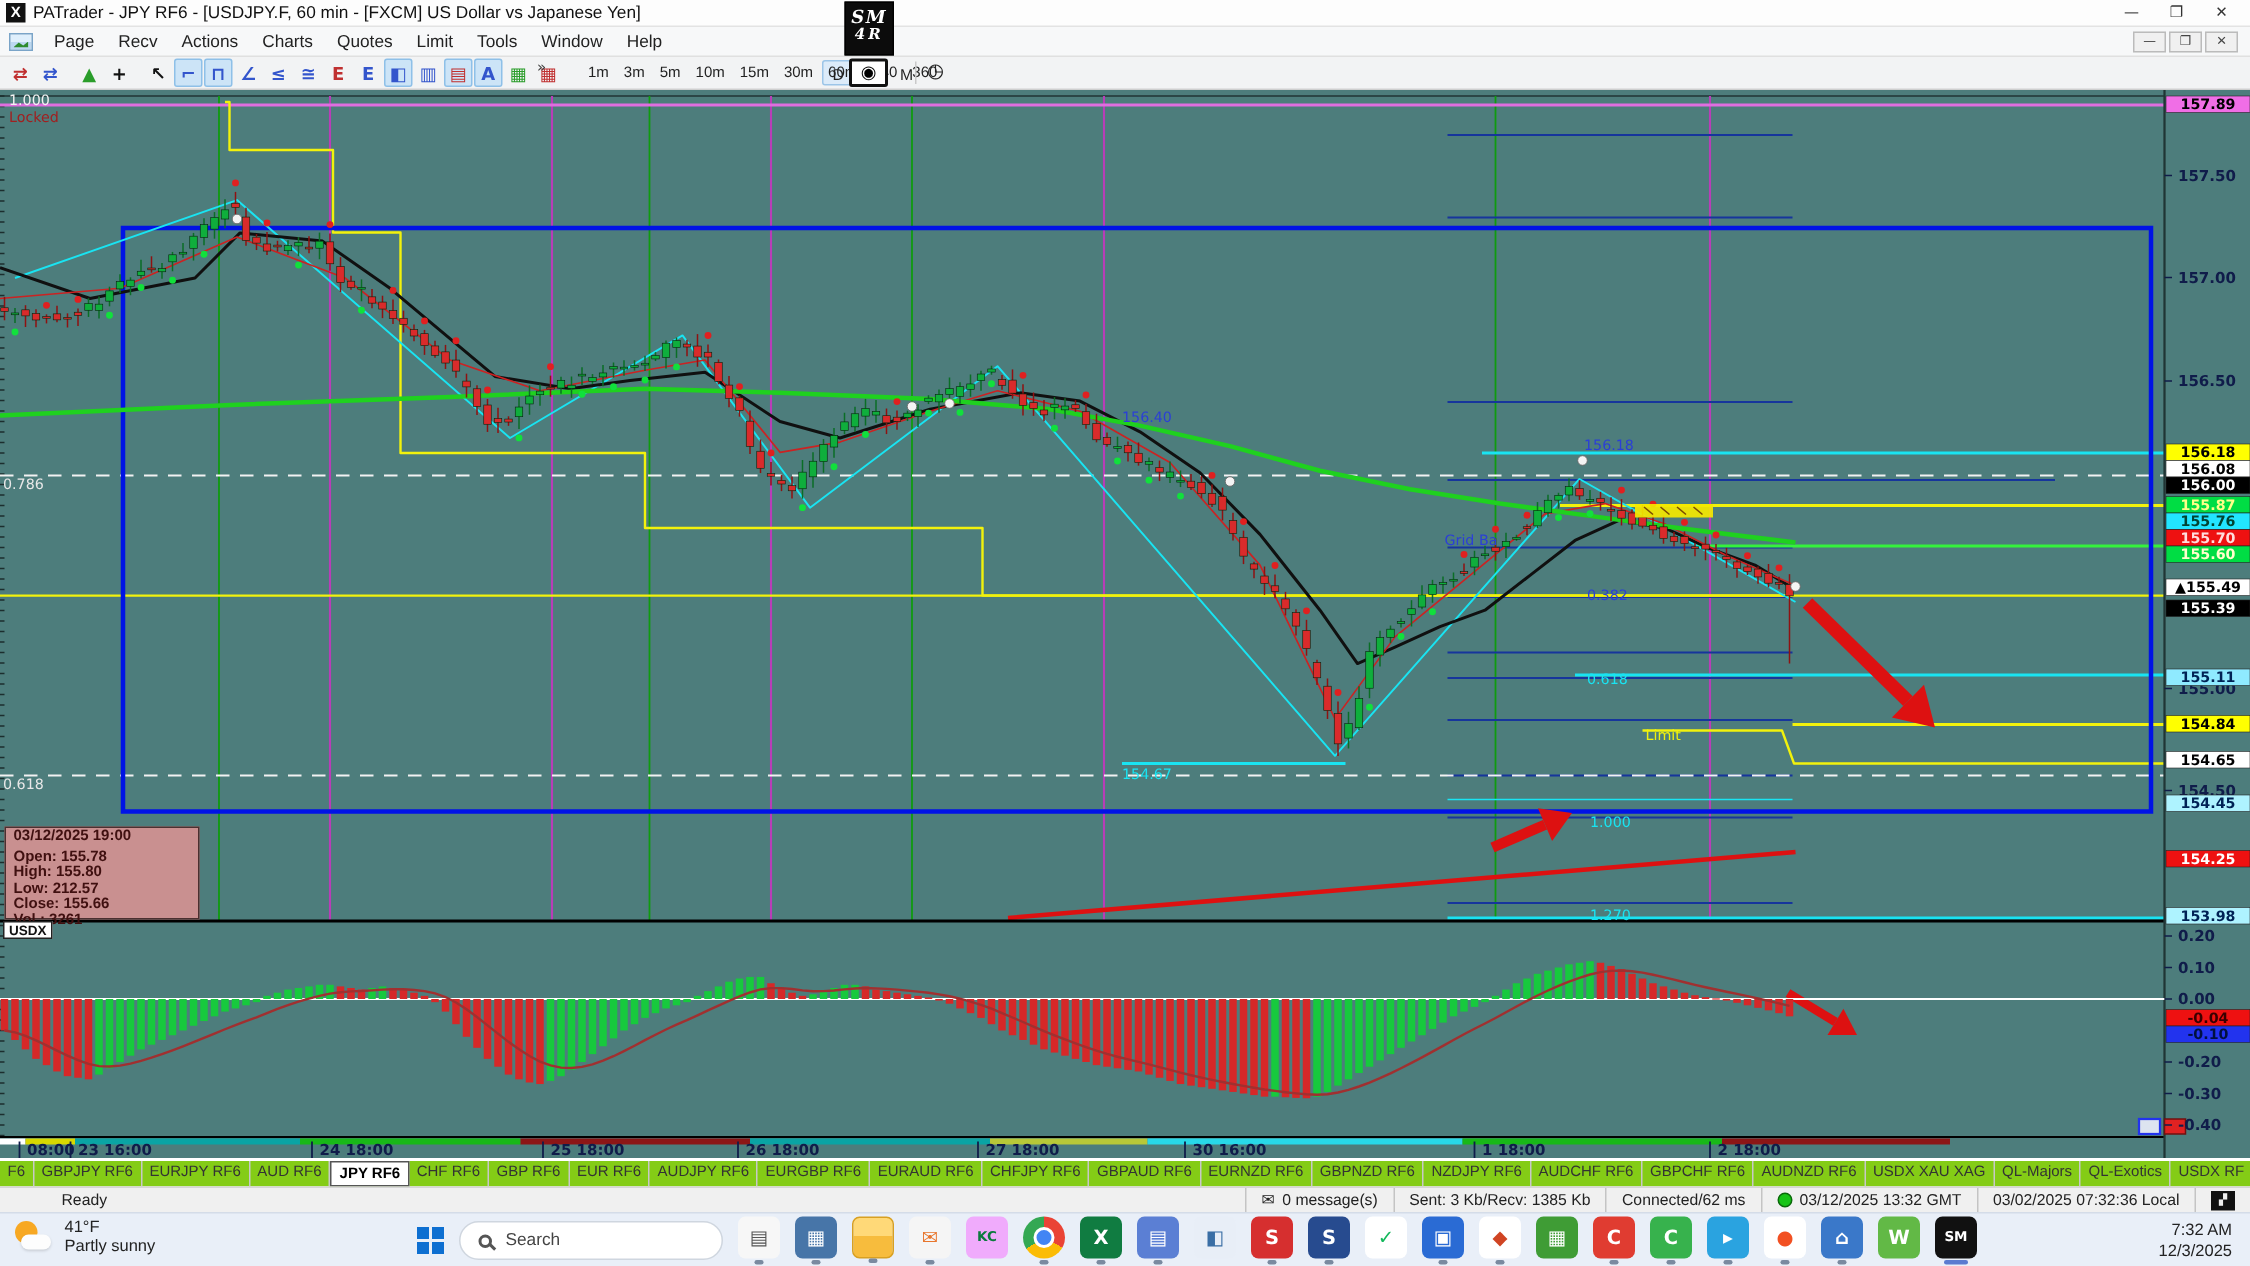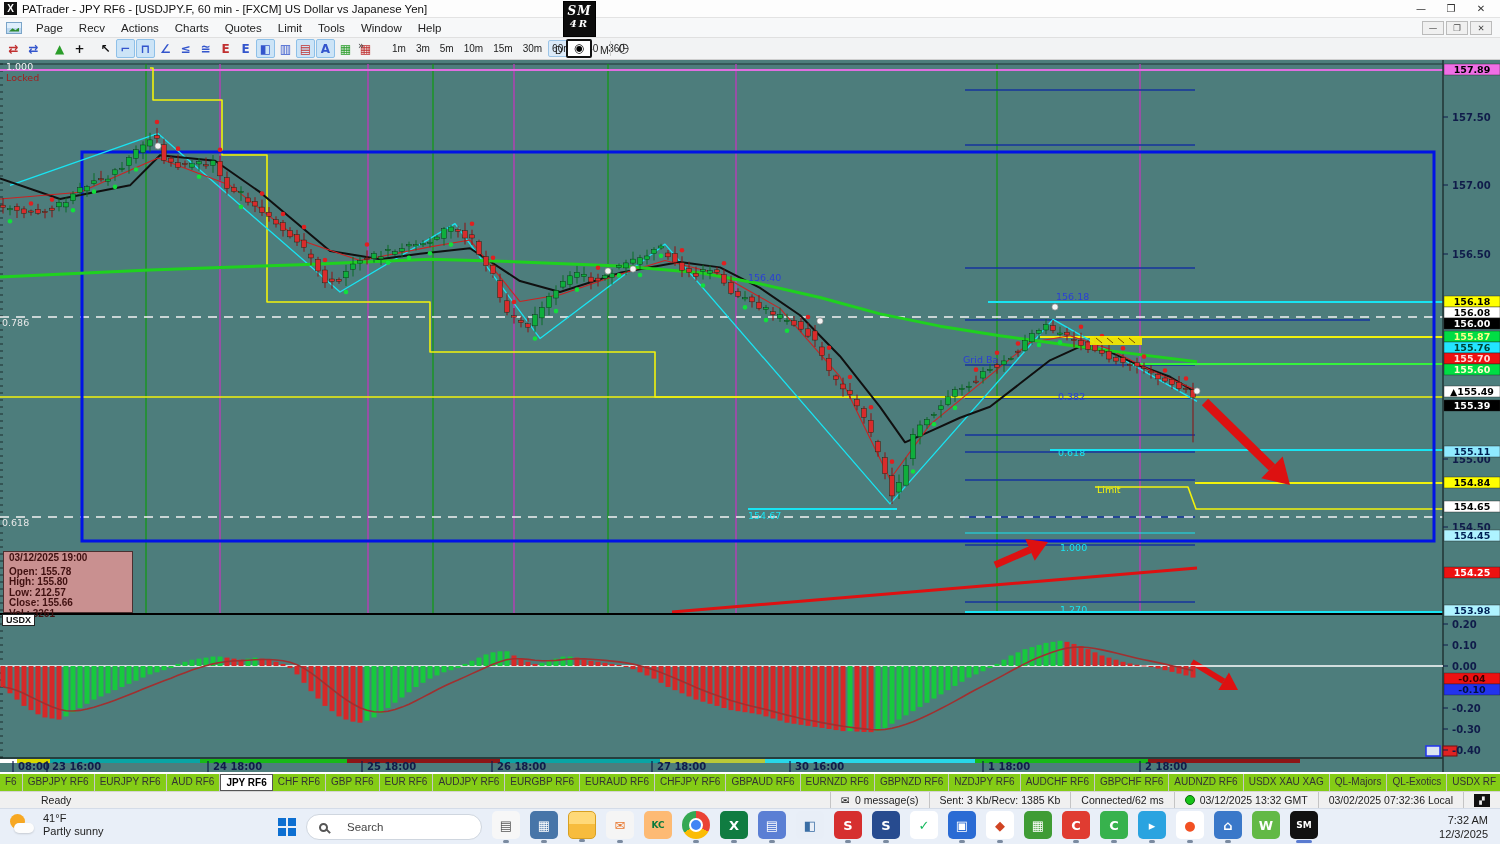--- a/index.html
+++ b/index.html
@@ -62,21 +62,21 @@
 
   
   .taskbar { height:36px; background:#e9eff8; border-top:1px solid #d4dce8; position:relative; }
   .weather { position:absolute; left:10px; top:3px; display:flex; align-items:center; gap:7px; }
   .wicon { width:26px; height:26px; position:relative; }
   .wicon .sun { position:absolute; left:0; top:2px; width:15px; height:15px; border-radius:50%; background:#f7a823; }
   .wicon .cloud { position:absolute; left:4px; top:11px; width:20px; height:10px; border-radius:8px; background:#fdfdfd; box-shadow:0 1px 2px rgba(0,0,0,.15); }
   .wtext { font-size:11px; color:#222; line-height:13px; }
   .startlogo { position:absolute; left:278px; top:9px; width:18px; height:18px; display:grid; grid-template-columns:8px 8px; grid-template-rows:8px 8px; gap:2px; }
   .startlogo span { background:#0d6fd1; }
-  .searchpill { position:absolute; left:306px; top:5px; width:176px; height:26px; background:#fff; border:1px solid #cfd6df; border-radius:13px; display:flex; align-items:center; padding:0 12px; gap:19px; }
+  .searchpill { position:absolute; left:306px; top:5px; width:176px; height:26px; background:#fff; border:1px solid #cfd6df; border-radius:13px; display:flex; align-items:center; padding:0 12px; gap:9px; }
   .mag { width:9px; height:9px; border:2px solid #555; border-radius:50%; position:relative; flex:none; }
   .mag::after { content:""; position:absolute; width:6px; height:2px; background:#555; transform:rotate(45deg); right:-5px; bottom:-2px; }
   .searchpill .ph { font-size:11.5px; color:#444; }
   .apps { position:absolute; left:492px; top:2px; display:flex; gap:10px; }
   .tapp { width:28px; height:28px; border-radius:5px; display:flex; align-items:center; justify-content:center; font-size:13px; font-weight:bold; font-family:"DejaVu Sans",sans-serif; position:relative; }
   .tapp .rdot { position:absolute; bottom:-4px; left:50%; transform:translateX(-50%); width:6px; height:3px; border-radius:2px; background:#7a8aa0; }
   .tapp.active .rdot { width:16px; background:#5a7bd0; }
   .ic-chrome { background:conic-gradient(#ea4335 0 33%,#fbbc05 33% 66%,#34a853 66% 100%); border-radius:50%; position:relative; }
   .ic-chrome::after { content:""; position:absolute; inset:7px; background:#4285f4; border:2.5px solid #fff; border-radius:50%; }
   .ic-folder { background:linear-gradient(180deg,#ffd978 45%,#f7bc3d 45%); border:1px solid #d8a022; }
@@ -1088,21 +1088,21 @@
     <span class="mag"></span>
     <span class="ph">Search</span>
   </div>
   <div class="apps">
       <span class="tapp" style="background: rgb(247, 247, 247); color: rgb(85, 85, 85);">▤<span class="rdot"></span></span>
       <span class="tapp" style="background: rgb(71, 117, 168); color: rgb(255, 255, 255);">▦<span class="rdot"></span></span>
       <span class="tapp ic-folder">
         <span class="rdot"></span>
       </span>
       <span class="tapp" style="background: rgb(245, 245, 245); color: rgb(232, 118, 45);">✉<span class="rdot"></span></span>
-      <span class="tapp" style="background: #fdba74; color: rgb(10, 122, 61); font-size: 9px;">KC</span>
+      <span class="tapp" style="background: #f0abfc; color: rgb(10, 122, 61); font-size: 9px;">KC</span>
       <span class="tapp ic-chrome">
         <span class="rdot"></span>
       </span>
       <span class="tapp" style="background: rgb(16, 124, 65); color: rgb(255, 255, 255);">X<span class="rdot"></span></span>
       <span class="tapp" style="background: rgb(91, 127, 212); color: rgb(255, 255, 255);">▤<span class="rdot"></span></span>
       <span class="tapp" style="background: rgb(232, 238, 247); color: rgb(58, 110, 165);">◧</span>
       <span class="tapp" style="background: rgb(214, 47, 47); color: rgb(255, 255, 255);">S<span class="rdot"></span></span>
       <span class="tapp" style="background: rgb(39, 75, 143); color: rgb(255, 255, 255);">S<span class="rdot"></span></span>
       <span class="tapp" style="background: rgb(255, 255, 255); color: rgb(20, 184, 92);">✓</span>
       <span class="tapp" style="background: rgb(42, 107, 212); color: rgb(255, 255, 255);">▣<span class="rdot"></span></span>

